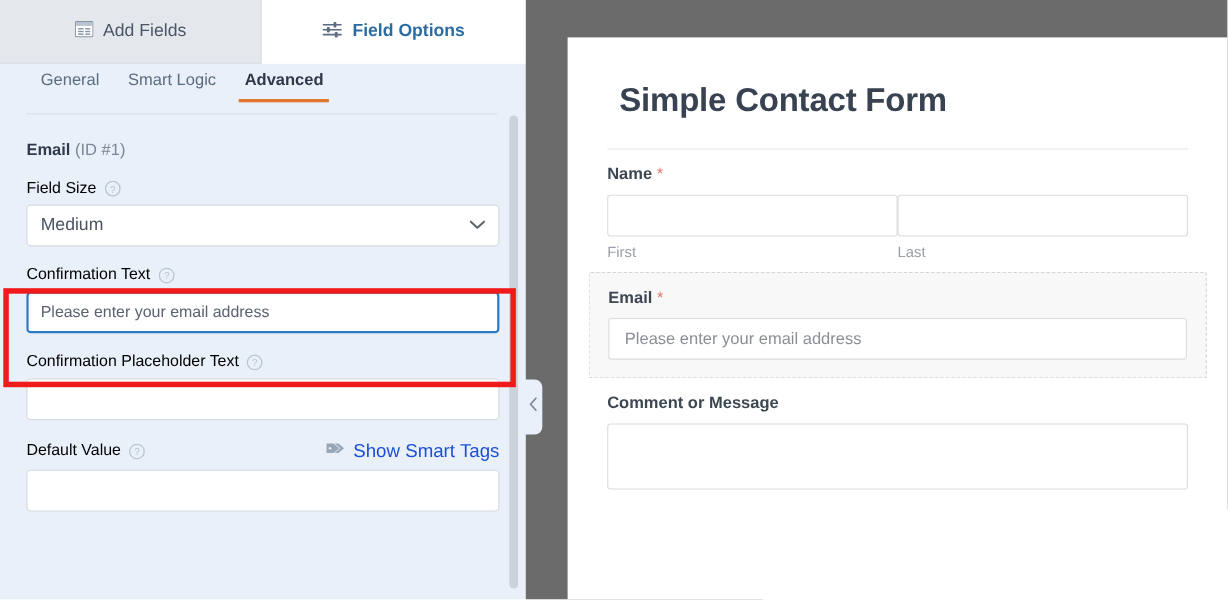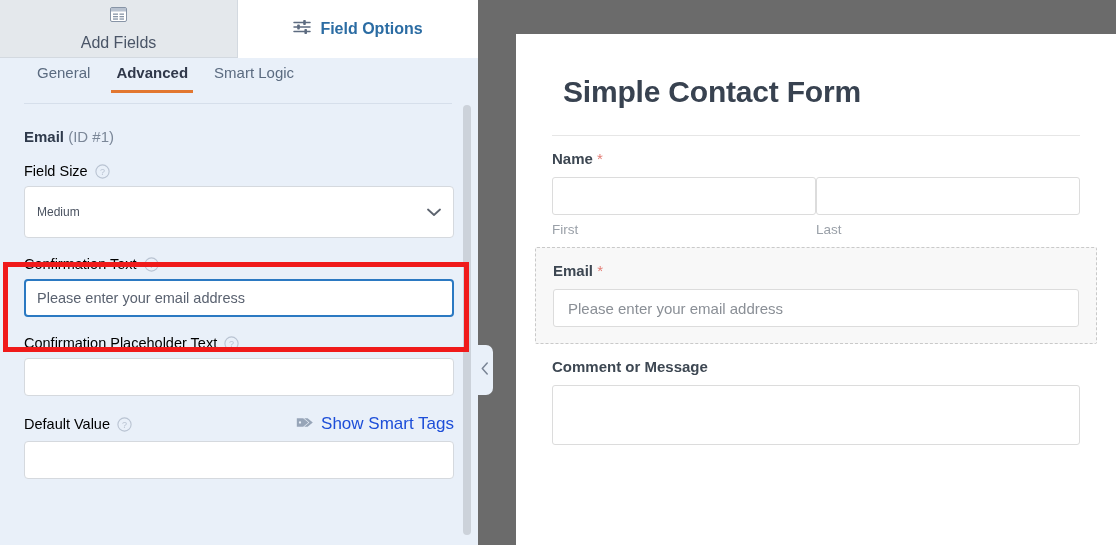--- a/index.html
+++ b/index.html
@@ -45,21 +45,20 @@
     box-sizing: border-box;
     font-size: 16px;
     cursor: pointer;
     user-select: none;
   }
   .tab-add {
     background: #e4e8ec;
     color: #4a5567;
     border-right: 1px solid #d3d9e0;
     border-bottom: 1px solid #d3d9e0;
-    flex-direction: column;
   }
   .tab-opts {
     background: #ffffff;
     color: #2b6ca3;
     font-weight: bold;
     width: 240px;
     flex: 0 0 240px;
   }
   .tab-label { line-height: 1; }
 
@@ -169,26 +168,26 @@
   }
   .txt-input::placeholder { color: #6e7784; opacity: 1; }
   .txt-input.focused {
     border: 2px solid #2b79c2;
     padding: 0 11px;
   }
 
   .select-wrap { position: relative; }
   .select-box {
     width: 100%;
-    height: 52px;
+    height: 38px;
     box-sizing: border-box;
     border: 1px solid #d5d9de;
     border-radius: 4px;
     background: #ffffff;
-    font-size: 12px;
+    font-size: 16px;
     color: #4a5260;
     padding: 0 12px;
     display: flex;
     align-items: center;
     cursor: pointer;
     user-select: none;
   }
   .select-chevron {
     position: absolute;
     right: 13px; top: 50%;
@@ -344,22 +343,22 @@
               <rect x="11.4" y="10" width="2.6" height="5" rx="0.8"></rect>
             </g>
           </svg>
         </span>
         <span class="tab-label">Field Options</span>
       </div>
     </div>
 
     <div class="subtabs">
       <div class="subtab">General</div>
+      <div class="subtab">Smart Logic</div>
       <div class="subtab active">Advanced</div>
-      <div class="subtab">Smart Logic</div>
     </div>
     <div class="subtabs-rule"></div>
 
     <div class="opt-body">
 
       <div class="field-title">
         <b>Email</b>
         <span class="fid">(ID #1)</span>
       </div>
 

